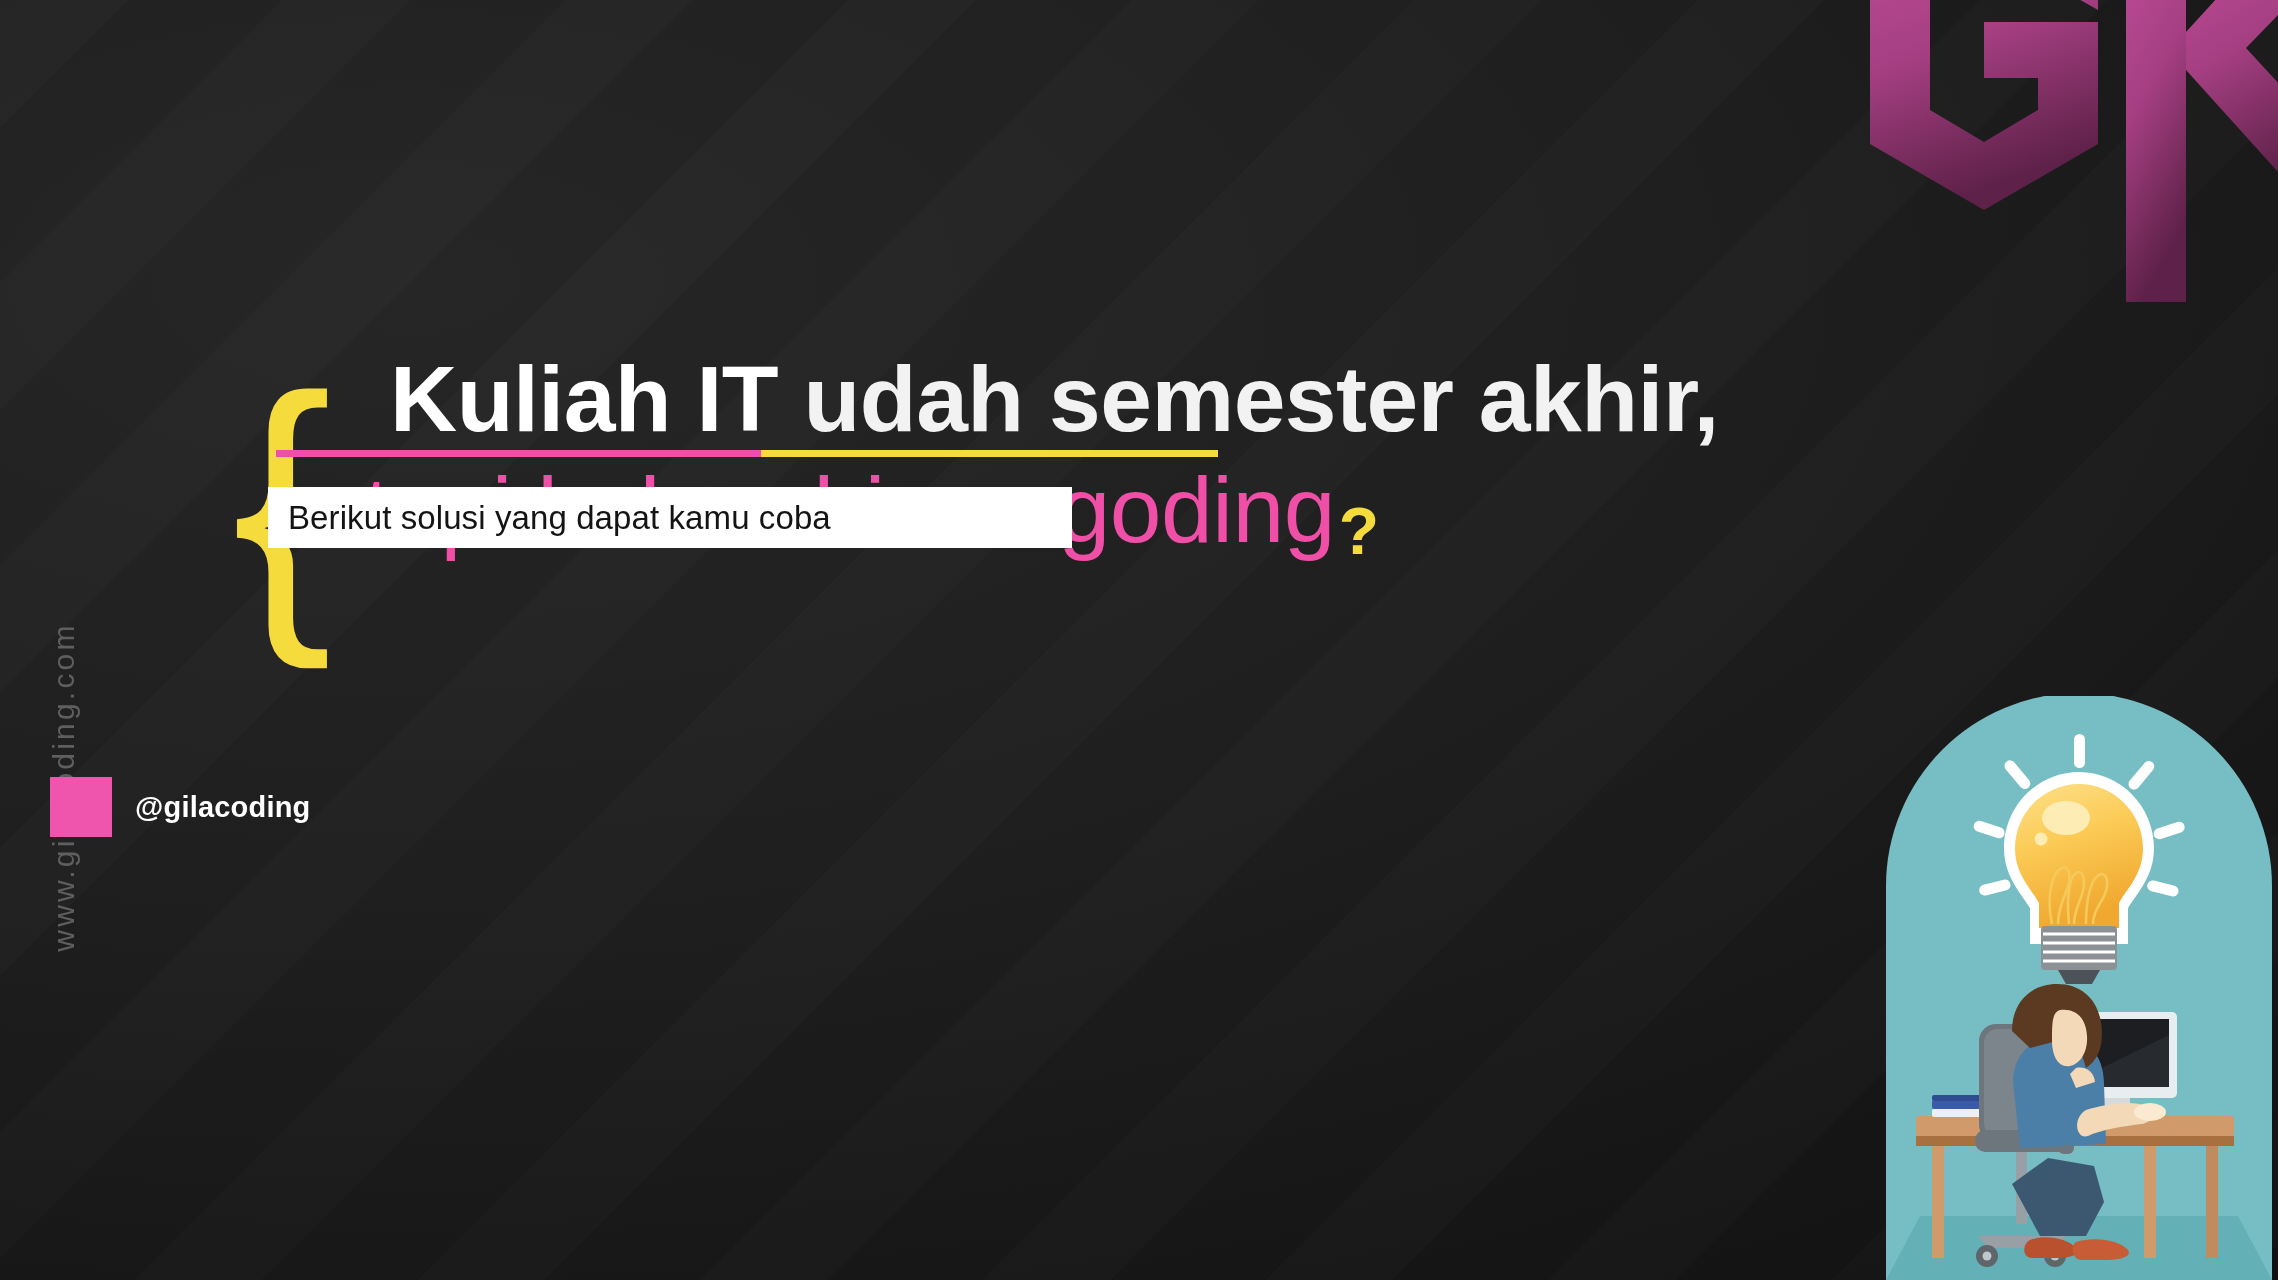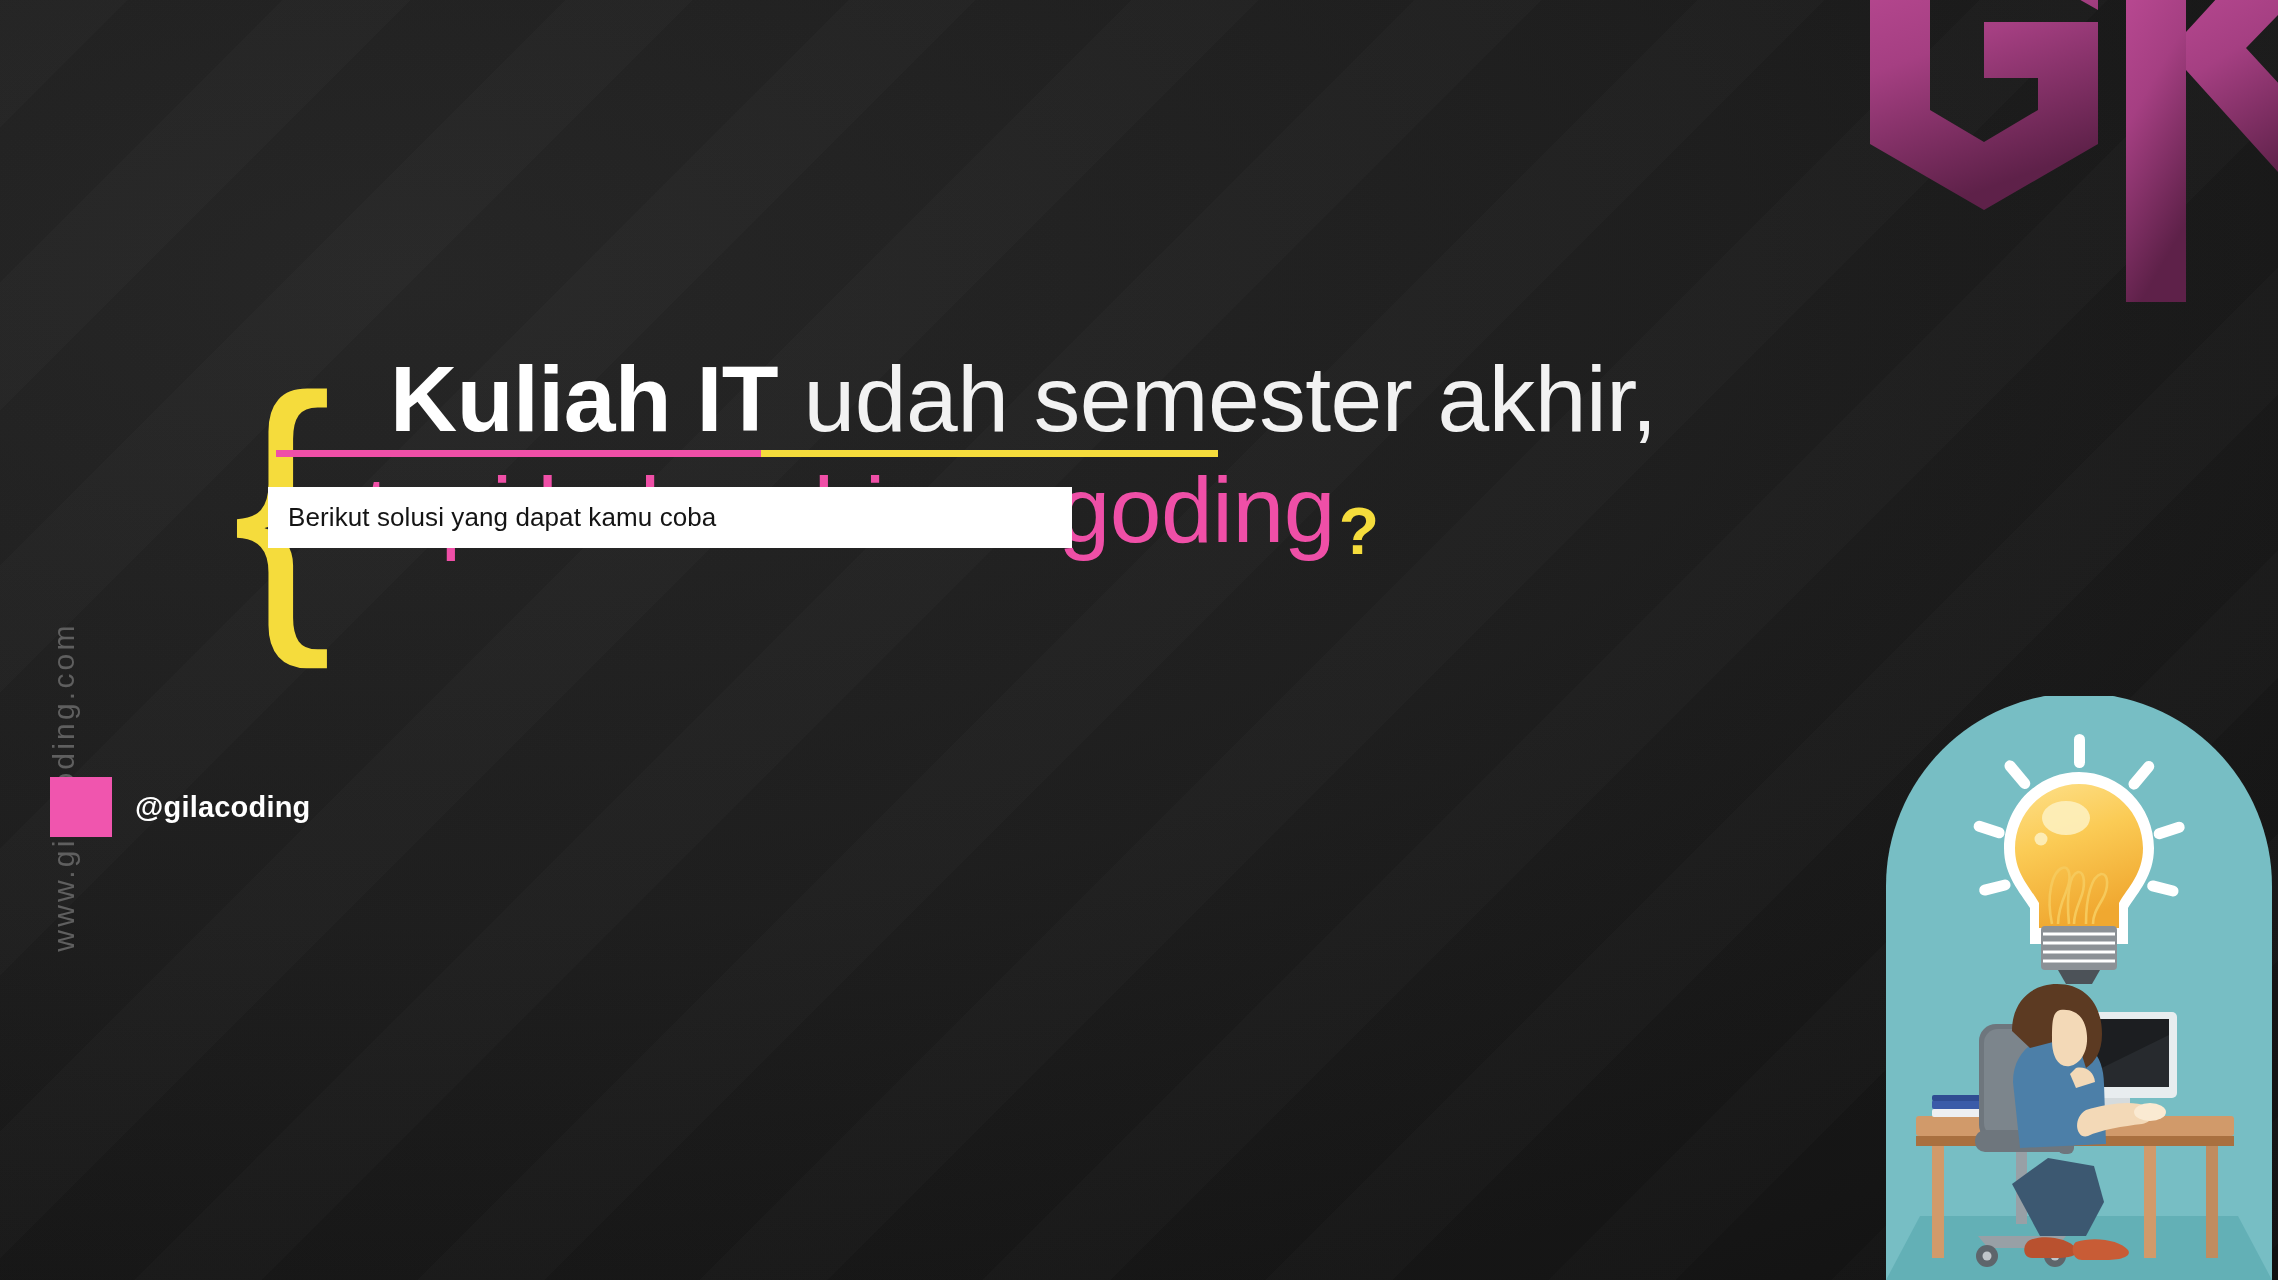--- a/index.html
+++ b/index.html
@@ -63,21 +63,21 @@
     width:1580px;
   }
   .line1{
     font-size:93px;
     line-height:1.02;
     color:#ffffff;
     white-space:nowrap;
     letter-spacing:-0.5px;
   }
   .line1 .bold{ font-weight:700; color:#ffffff;margin-left:26px; }
-  .line1 .light{ font-weight:400; color:#f2f2f2; }
+  .line1 .light{ font-weight:700; color:#f2f2f2; }
 
   .line2-row{
     display:flex;
     align-items:flex-end;
     white-space:nowrap;
     margin-top:16px;
   }
   .line2{
     font-size:93px;
     line-height:1.02;
@@ -108,21 +108,21 @@
   .subtitle{
     position:absolute;
     left:268px; top:487px;
     width:804px; height:61px;
     background:#ffffff;
     display:flex;
     align-items:center;
     padding-left:20px;
   }
   .subtitle span{
-    font-size:26px;
+    font-size:33px;
     color:#141414;
     font-weight:400;
     letter-spacing:0.1px;
     white-space:nowrap;
   }
 
   
   .swatch{
     position:absolute;
     left:50px; top:777px;

